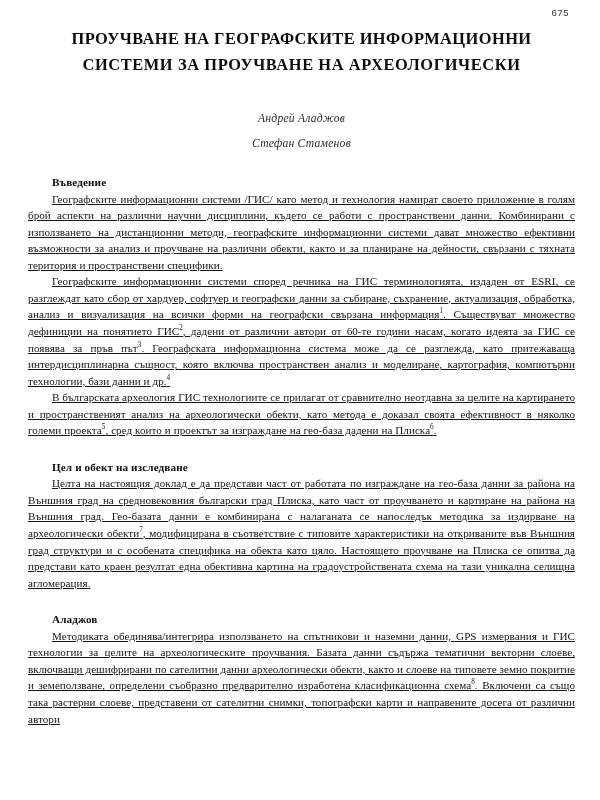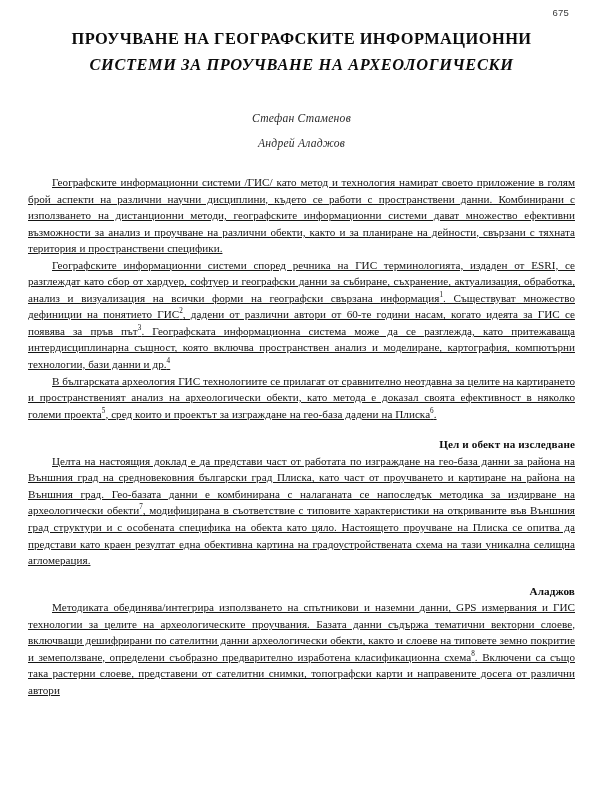--- a/index.html
+++ b/index.html
@@ -28,38 +28,38 @@
   .folio-row {
     height: 20px;
     text-align: right;
     padding-right: 6px;
     padding-top: 2px;
   }
   .folio {
     font-size: 9.5px;
     color: #3a3a3a;
     letter-spacing: 0.2px;
-    font-family: Liberation Sans, sans-serif;
+    font-family: Liberation Mono, monospace;
   }
 
   
   .title-block {
     margin-top: 4px;
     text-align: center;
   }
   .title-line {
     font-size: 16.4px;
     font-weight: bold;
     letter-spacing: 0.45px;
     line-height: 26px;
     color: #0c0c0c;
     font-family: "Liberation Serif", "DejaVu Serif", serif;
     white-space: nowrap;
   }
-  .title-line.l2 { letter-spacing: 0.6px; font-style: italic; }
+  .title-line.l2 { letter-spacing: 0.6px; }
   .title-line.l3 { letter-spacing: 0.7px; }
 
   
   .authors {
     margin-top: 28px;
     text-align: center;
   }
   .author {
     font-style: italic;
     font-size: 11.6px;
@@ -74,22 +74,21 @@
   }
   .section-head {
     font-weight: bold;
     font-size: 11.2px;
     line-height: 16.6px;
     margin-left: 24px;
     color: #0d0d0d;
     letter-spacing: 0.1px;
   }
   .section-head.spaced {
-    margin-top: 14px;
-    text-align: right;
+    margin-top: 20px;
   }
   p.para {
     margin: 0;
     text-align: justify;
     text-justify: inter-word;
     font-size: 11.15px;
     line-height: 16.55px;
     text-indent: 24px;
     color: #151515;
     letter-spacing: 0.02px;
@@ -117,25 +116,26 @@
   <div class="folio-row">
     <span class="folio">675</span>
   </div>
 
   <div class="title-block">
     <div class="title-line l1">ПРОУЧВАНЕ НА ГЕОГРАФСКИТЕ ИНФОРМАЦИОННИ</div>
     <div class="title-line l2">СИСТЕМИ ЗА ПРОУЧВАНЕ НА АРХЕОЛОГИЧЕСКИ</div>
   </div>
 
   <div class="authors">
+    <div class="author">Андрей Аладжов</div>
     <div class="author">Стефан Стаменов</div>
-    <div class="author">Андрей Аладжов</div>
   </div>
 
   <div class="body" id="article-body">
+      <div class="section-head">Въведение</div>
       <p class="para"><span>Географските информационни системи /ГИС/ като метод и технология намират своето приложение в голям брой аспекти на различни научни дисциплини, където се работи с пространствени данни. Комбинирани с използването на дистанционни методи, географските информационни системи дават множество ефективни възможности за анализ и проучване на различни обекти, както и за планиране на дейности, свързани с тяхната територия и пространствени специфики.</span></p>
       <p class="para"><span>Географските информационни системи според речника на ГИС терминологията, издаден от ESRI, се разглеждат като сбор от хардуер, софтуер и географски данни за събиране, съхранение, актуализация, обработка, анализ и визуализация на всички форми на географски свързана информация</span><sup>1</sup><span>. Съществуват множество дефиниции на понятието ГИС</span><sup>2</sup><span>, дадени от различни автори от 60-те години насам, когато идеята за ГИС се появява за пръв път</span><sup>3</sup><span>. Географската информационна система може да се разглежда, като притежаваща интердисциплинарна същност, която включва пространствен анализ и моделиране, картография, компютърни технологии, бази данни и др.</span><sup>4</sup></p>
       <p class="para"><span>В българската археология ГИС технологиите се прилагат от сравнително неотдавна за целите на картирането и пространственият анализ на археологически обекти, като метода е доказал своята ефективност в няколко големи проекта</span><sup>5</sup><span>, сред които и проектът за изграждане на гео-база дадени на Плиска</span><sup>6</sup><span>.</span></p>
       <div class="section-head spaced">Цел и обект на изследване</div>
       <p class="para"><span>Целта на настоящия доклад е да представи част от работата по изграждане на гео-база данни за района на Външния град на средновековния български град Плиска, като част от проучването и картиране на района на Външния град. Гео-базата данни е комбинирана с налаганата се напоследък методика за издирване на археологически обекти</span><sup>7</sup><span>, модифицирана в съответствие с типовите характеристики на откриваните във Външния град структури и с особената специфика на обекта като цяло. Настоящето проучване на Плиска се опитва да представи като краен резултат една обективна картина на градоустройствената схема на тази уникална селищна агломерация.</span></p>
       <div class="section-head spaced">Аладжов</div>
       <p class="para"><span>Методиката обединява/интегрира използването на спътникови и наземни данни, GPS измервания и ГИС технологии за целите на археологическите проучвания. Базата данни съдържа тематични векторни слоеве, включващи дешифрирани по сателитни данни археологически обекти, както и слоеве на типовете земно покритие и земеползване, определени съобразно предварително изработена класификационна схема</span><sup>8</sup><span>. Включени са също така растерни слоеве, представени от сателитни снимки, топографски карти и направените досега от различни автори</span></p>
     </div>
 
 </div>

